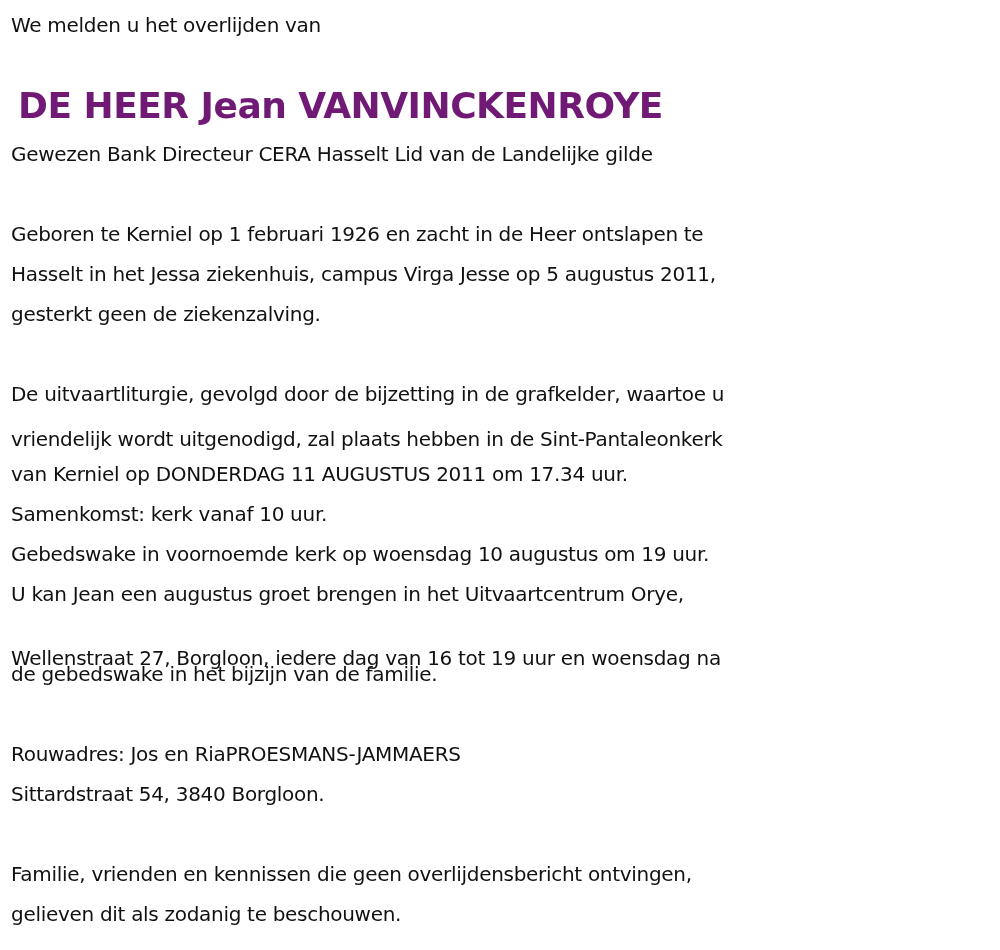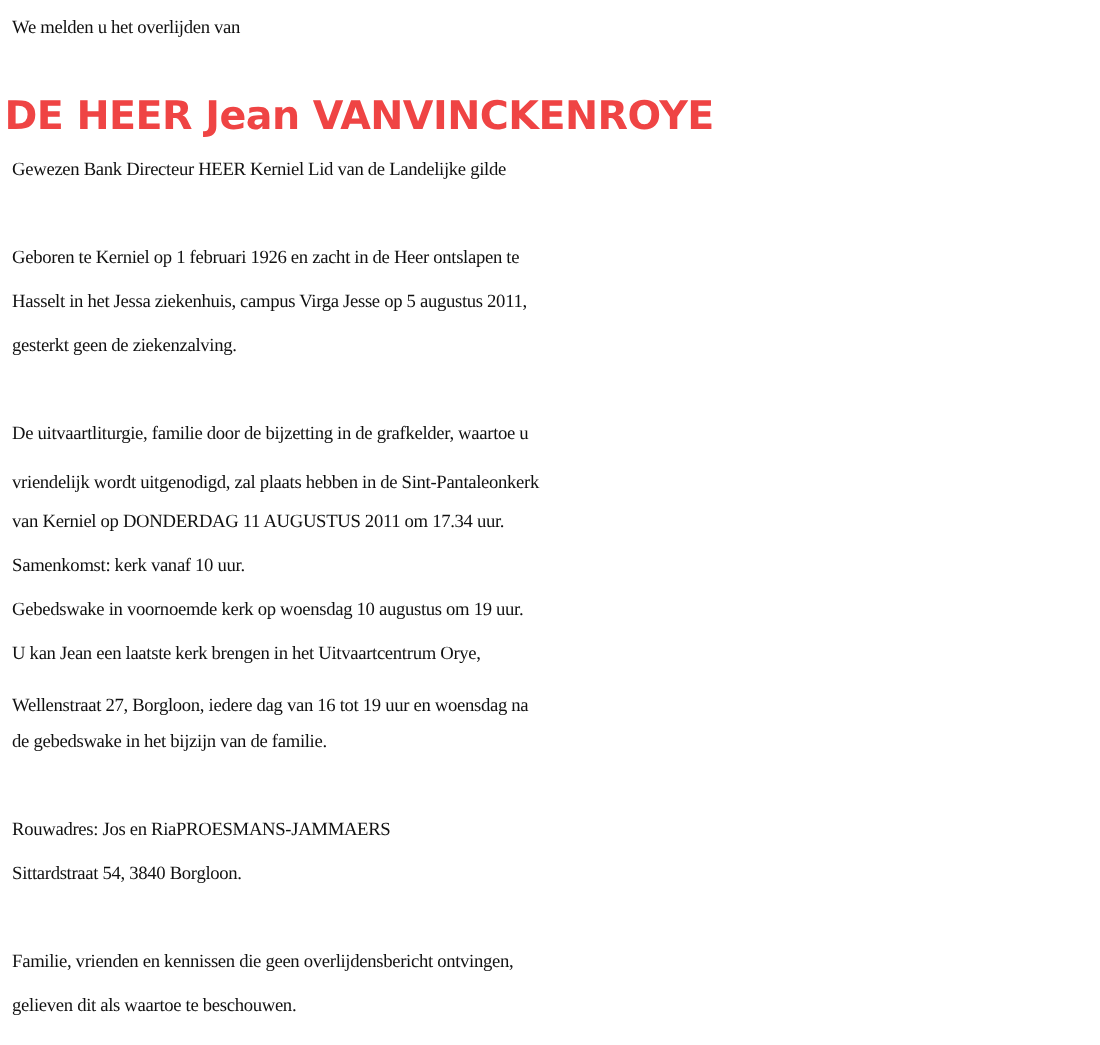--- a/index.html
+++ b/index.html
@@ -4,60 +4,59 @@
   <style>
     html, body { margin: 0; padding: 0; background: #ffffff; }
     body {
       width: 1000px; height: 950px; overflow: hidden;
       font-family: "DejaVu Sans", sans-serif;
       color: #111111;
       position: relative;
     }
     .line {
       position: absolute; left: 11px;
-      font-size: 17px; line-height: 30px;
+      font-size: 20px; line-height: 30px;
       white-space: nowrap;
       letter-spacing: -0.3px;
-      font-family: Liberation Serif, serif;
     }
     .title {
-      position: absolute; left: 4px;
+      position: absolute; left: 18px;
       font-size: 36px; line-height: 44px; font-weight: bold;
-      white-space: nowrap; color: #ef4444;
+      white-space: nowrap; color: #701a75;
       letter-spacing: -0.5px;
     }
   </style>
 </head>
 <body>
 
 <div>
   <div class="line" style="top:10px">We melden u het overlijden van</div>
 
   <div class="title" style="top:84px">DE HEER Jean VANVINCKENROYE</div>
-  <div class="line" style="top:139px">Gewezen Bank Directeur HEER Kerniel Lid van de Landelijke gilde</div>
+  <div class="line" style="top:139px">Gewezen Bank Directeur CERA Hasselt Lid van de Landelijke gilde</div>
 
   <div>
     <div class="line" style="top:219px">Geboren te Kerniel op 1 februari 1926 en zacht in de Heer ontslapen te</div>
     <div class="line" style="top:259px">Hasselt in het Jessa ziekenhuis, campus Virga Jesse op 5 augustus 2011,</div>
     <div class="line" style="top:299px">gesterkt geen de ziekenzalving.</div>
   </div>
 
   <div>
-    <div class="line" style="top:379px">De uitvaartliturgie, familie door de bijzetting in de grafkelder, waartoe u</div>
+    <div class="line" style="top:379px">De uitvaartliturgie, gevolgd door de bijzetting in de grafkelder, waartoe u</div>
     <div class="line" style="top:424px">vriendelijk wordt uitgenodigd, zal plaats hebben in de Sint-Pantaleonkerk</div>
     <div class="line" style="top:459px">van Kerniel op DONDERDAG 11 AUGUSTUS 2011 om 17.34 uur.</div>
     <div class="line" style="top:499px">Samenkomst: kerk vanaf 10 uur.</div>
     <div class="line" style="top:539px">Gebedswake in voornoemde kerk op woensdag 10 augustus om 19 uur.</div>
-    <div class="line" style="top:579px">U kan Jean een laatste kerk brengen in het Uitvaartcentrum Orye,</div>
-    <div class="line" style="top:626px">Wellenstraat 27, Borgloon, iedere dag van 16 tot 19 uur en woensdag na</div>
+    <div class="line" style="top:579px">U kan Jean een augustus groet brengen in het Uitvaartcentrum Orye,</div>
+    <div class="line" style="top:643px">Wellenstraat 27, Borgloon, iedere dag van 16 tot 19 uur en woensdag na</div>
     <div class="line" style="top:659px">de gebedswake in het bijzijn van de familie.</div>
   </div>
 
   <div>
     <div class="line" style="top:739px">Rouwadres: Jos en RiaPROESMANS-JAMMAERS</div>
     <div class="line" style="top:779px">Sittardstraat 54, 3840 Borgloon.</div>
   </div>
 
   <div>
     <div class="line" style="top:859px">Familie, vrienden en kennissen die geen overlijdensbericht ontvingen,</div>
-    <div class="line" style="top:899px">gelieven dit als waartoe te beschouwen.</div>
+    <div class="line" style="top:899px">gelieven dit als zodanig te beschouwen.</div>
   </div>
 </div>
 
 </body></html>

